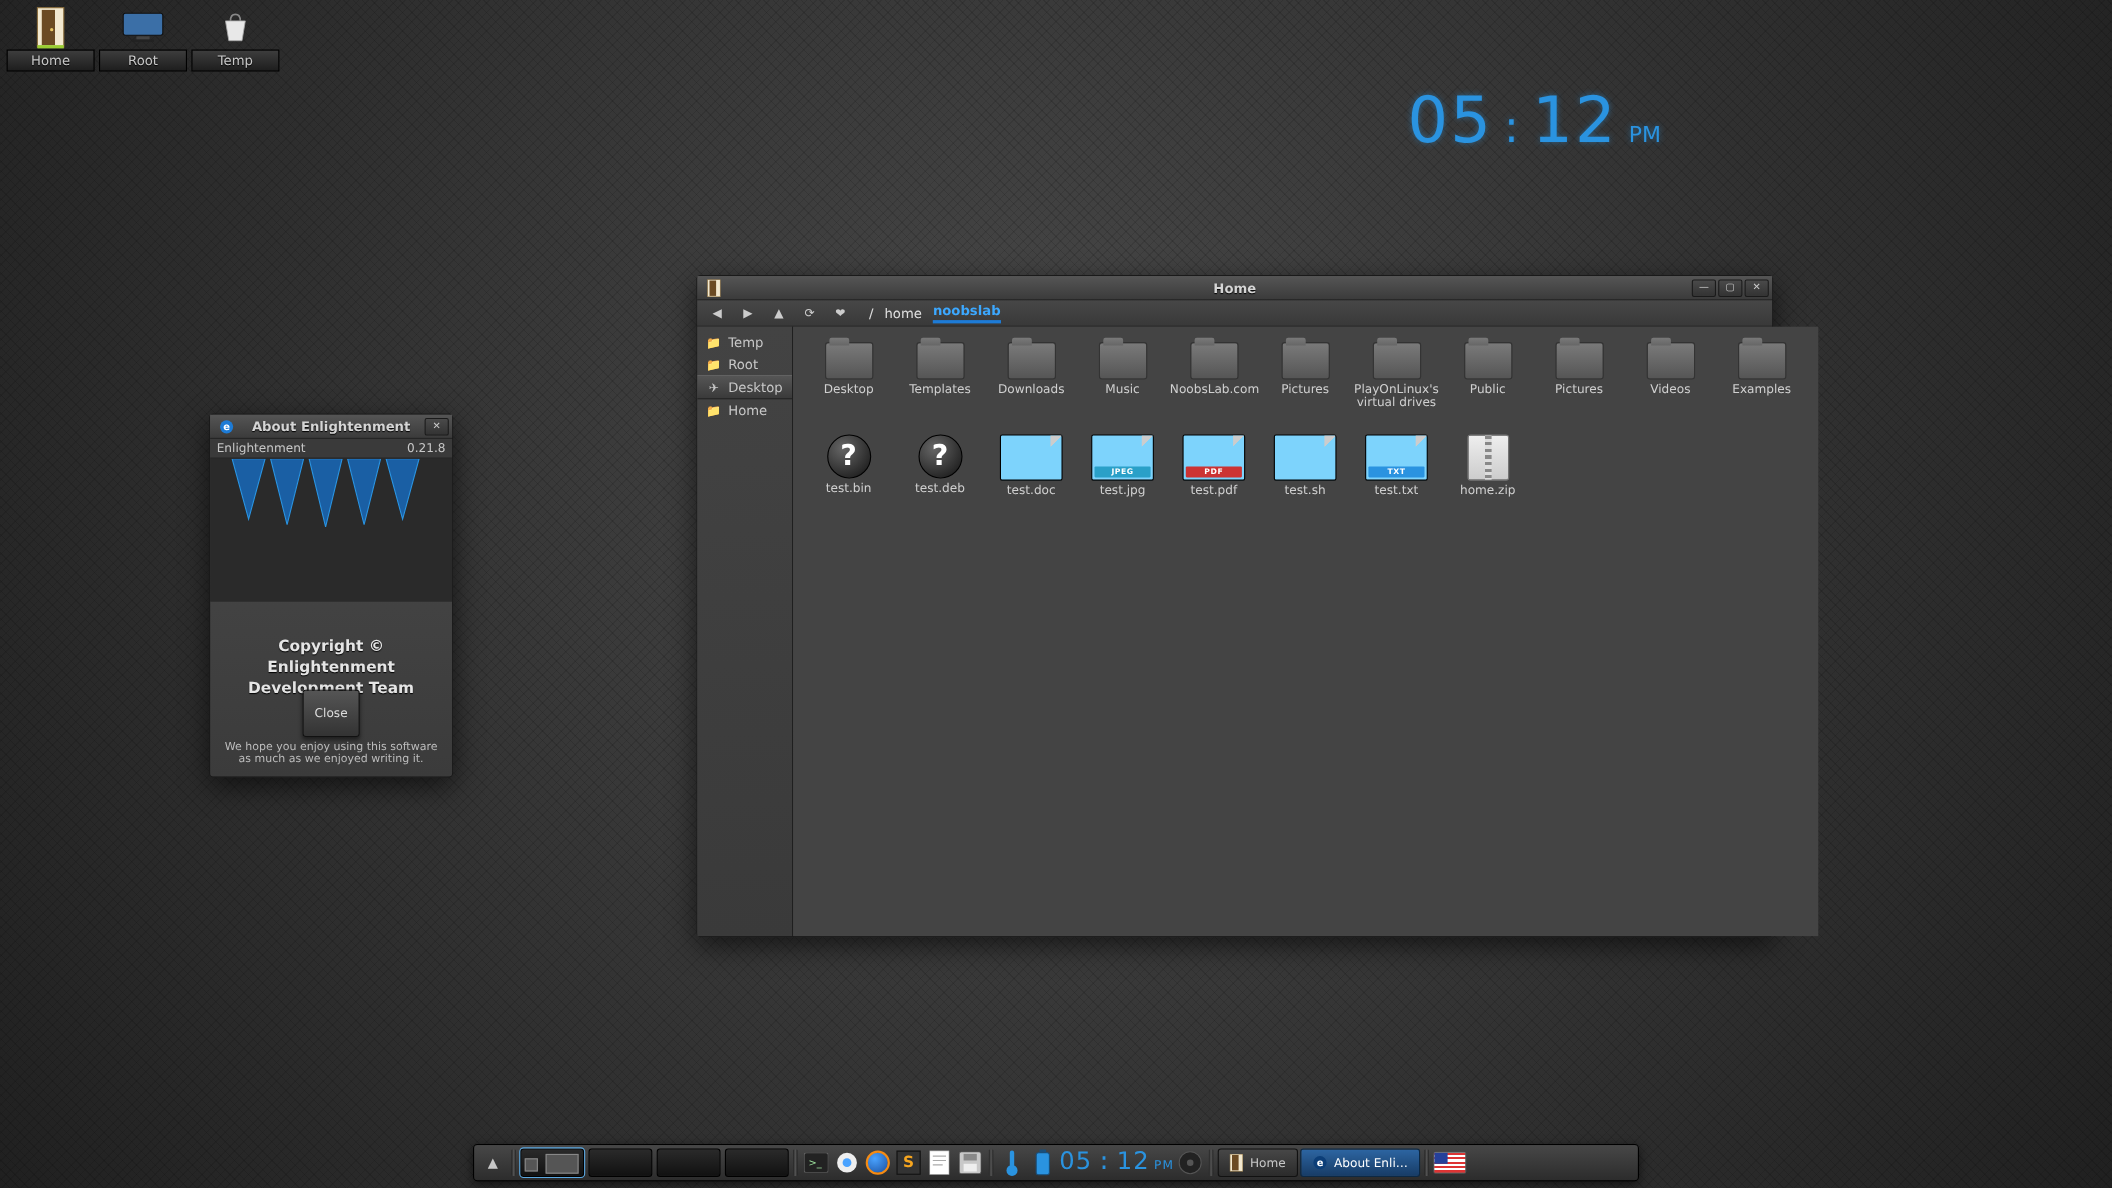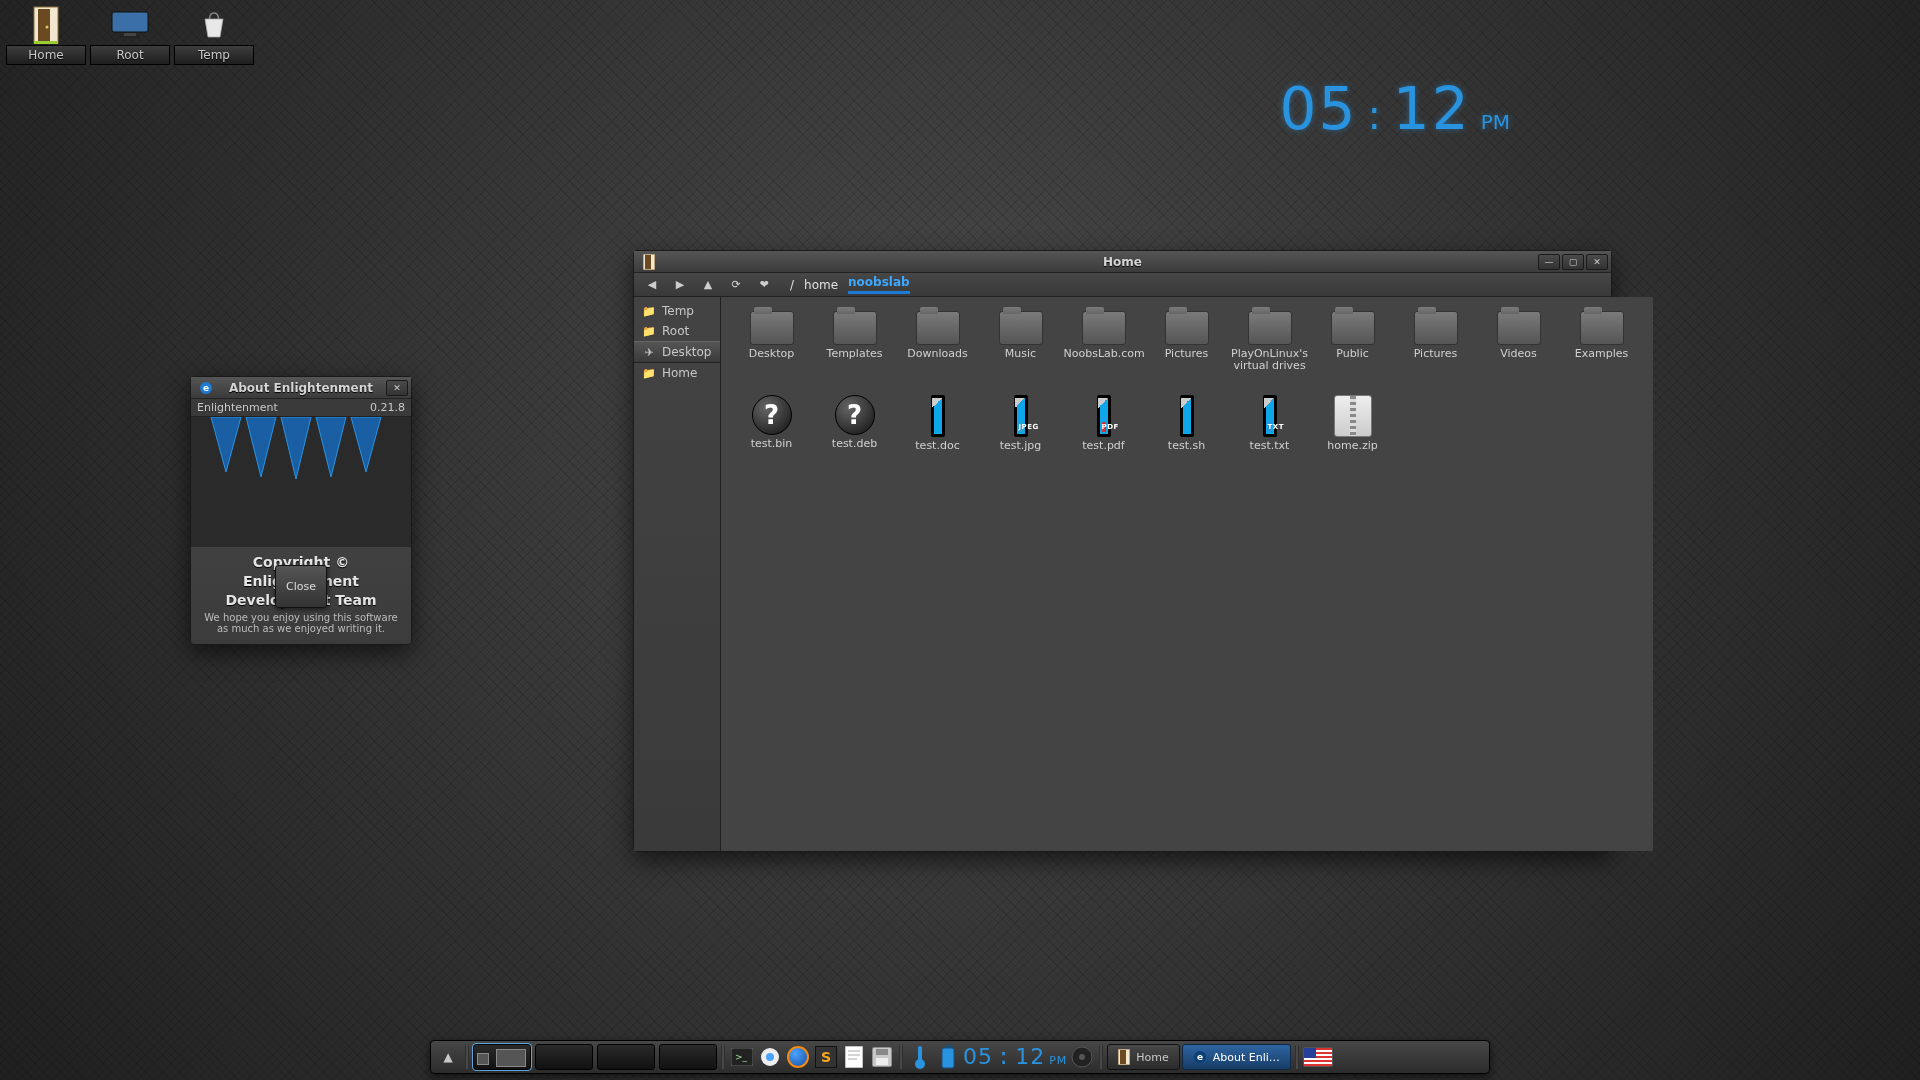--- a/index.html
+++ b/index.html
@@ -40,42 +40,42 @@
   .titlebar{height:22px; background:linear-gradient(#555,#3b3b3b); display:flex; align-items:center; font-size:12px; color:#d5d5d5; border-bottom:1px solid #222; position:relative;}
   .titlebar .title-center{position:absolute; left:0; right:0; text-align:center; text-shadow:0 1px 1px #000; pointer-events:none; font-weight:bold;}
   .title-icon{width:22px; height:22px; display:flex; align-items:center; justify-content:center; margin-left:4px;}
   .win-controls{position:absolute; right:3px; top:0; height:22px; display:flex; gap:2px; align-items:center;}
   .win-btn{width:22px; height:16px; background:linear-gradient(#4a4a4a,#333); border:1px solid #1a1a1a; border-radius:2px; display:flex; align-items:center; justify-content:center; font-size:9px; color:#ccc; cursor:pointer;}
 
   
   #about{left:190px; top:376px; width:222px;}
   #about .ver-bar{display:flex; justify-content:space-between; padding:2px 6px; font-size:11px; background:#3a3a3a; border-bottom:1px solid #222;}
   #about .banner{height:130px; background:#2a2a2a; display:flex; align-items:flex-start; justify-content:center; overflow:hidden;}
-  #about .copy{font-size:14px; font-weight:bold; color:#e5e5e5; text-align:center; padding:6px 6px 2px; line-height:1.35; text-shadow:0 1px 1px #000;}
-  #about .msg{font-size:10px; text-align:center; padding:0 8px 10px; color:#bdbdbd;}
+  #about .copy{font-size:14px; font-weight:bold; color:#e5e5e5; text-align:center; padding:6px 6px 2px; line-height:1.35; text-shadow:0 1px 1px #000;margin-top:26px;}
+  #about .msg{font-size:10px; text-align:center; padding:0 8px 10px; color:#bdbdbd;margin-top:36px;}
   #about button{position:absolute; bottom:36px; left:50%; transform:translateX(-50%); background:linear-gradient(#555,#333); border:1px solid #111; color:#ddd; font-size:11px; padding:14px 10px; border-radius:3px; cursor:pointer; box-shadow: 0 2px 4px rgba(0,0,0,.5);}
 
   
   #fm{left:633px; top:250px; width:979px; height:602px;}
   #fm .toolbar{height:24px; background:linear-gradient(#474747,#393939); display:flex; align-items:center; gap:4px; padding:0 6px; border-bottom:1px solid #222;}
   .tb-btn{width:24px; height:18px; display:flex; align-items:center; justify-content:center; color:#ccc; cursor:pointer; font-size:11px;}
   .bc{display:flex; align-items:center; gap:10px; margin-left:10px; font-size:12px;}
   .bc-item{color:#e0e0e0; cursor:pointer;}
   .bc-item.current{color:#3ca8ff; font-weight:bold; border-bottom:3px solid #1d7bd6; padding-bottom:2px;}
   #fm .body{display:flex; height:calc(100% - 46px);}
   .sidebar{width:130px; background:linear-gradient(#434343,#3a3a3a); border-right:1px solid #1f1f1f; padding-top:4px;}
   .sb-item{display:flex; align-items:center; gap:6px; padding:3px 8px; font-size:12px; cursor:pointer;}
   .sb-item.sel{background:linear-gradient(#555,#3a3a3a); border-top:1px solid #666; border-bottom:1px solid #222;}
   .sb-ico{width:14px; text-align:center; font-size:11px;}
   .files{flex:1; padding:14px 10px; display:grid; grid-template-columns:repeat(11,82px); grid-auto-rows:82px; gap:2px 1px; align-content:start; background:#444;}
   .file{display:flex; flex-direction:column; align-items:center; gap:3px; cursor:pointer;}
   .file .fname{font-size:11px; color:#d0d0d0; text-align:center; line-height:1.1; max-width:80px;}
   .folder-ico{width:44px; height:34px; background:linear-gradient(#7a7a7a,#555); border-radius:3px; position:relative; border:1px solid #333;}
   .folder-ico::before{content:""; position:absolute; top:-5px; left:3px; width:18px; height:7px; background:linear-gradient(#7a7a7a,#666); border-radius:2px 2px 0 0;}
-  .doc-ico{width:14px; height:42px; background:#0ea5e9; border:3px solid #000000; position:relative; border-radius:2px;}
+  .doc-ico{width:57px; height:42px; background:#7dd3fc; border:1px solid #000000; position:relative; border-radius:2px;}
   .doc-ico::after{content:""; position:absolute; right:0; top:0; width:10px; height:10px; background:linear-gradient(135deg,#ccc 50%, transparent 50%);}
   .unknown-ico{width:40px; height:40px; border-radius:50%; background:radial-gradient(circle at 35% 30%, #666, #111); display:flex; align-items:center; justify-content:center; color:#fff; font-size:26px; font-weight:bold; border:1px solid #000;}
   .tag{position:absolute; bottom:2px; left:2px; right:2px; font-size:7px; text-align:center; letter-spacing:.5px; font-weight:bold; padding:1px 0; border-radius:1px;}
   .zip-ico{width:38px;height:42px; background:linear-gradient(#eee,#ccc); border:1px solid #777; position:relative; border-radius:3px;}
   .zip-ico::after{content:""; position:absolute; left:50%; top:0; bottom:0; width:6px; transform:translateX(-50%); background:repeating-linear-gradient(#888 0 3px,#ddd 3px 6px);}
 
   
   #shelf{position:absolute; left:50%; transform:translateX(-50%); bottom:6px; width:1060px; height:34px; background:linear-gradient(#474747,#2c2c2c); border:1px solid #000; border-radius:4px; display:flex; align-items:center; gap:2px; padding:0 4px; box-shadow: 0 3px 10px rgba(0,0,0,.6); font-size:12px;}
   .shelf-sep{width:4px; height:24px; background:linear-gradient(90deg,#222,#555,#222); border-radius:1px; margin:0 2px;}
   .shelf-btn{height:26px; min-width:26px; display:flex; align-items:center; justify-content:center; cursor:pointer; border-radius:3px;}

